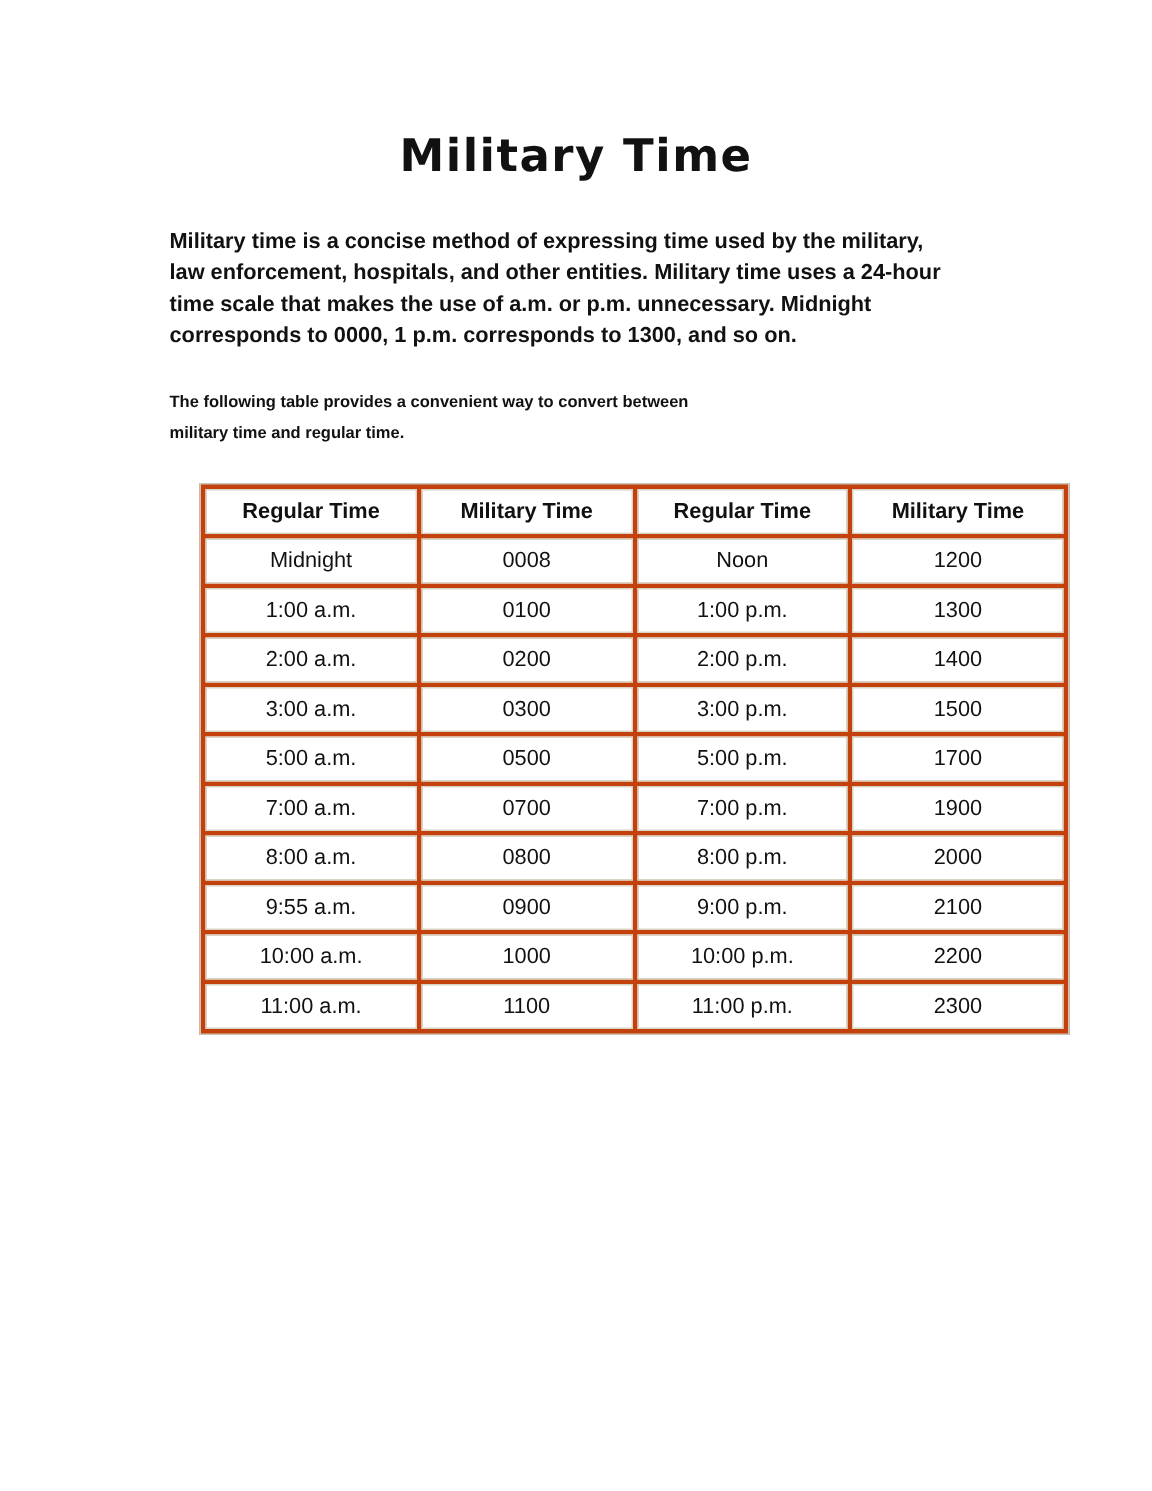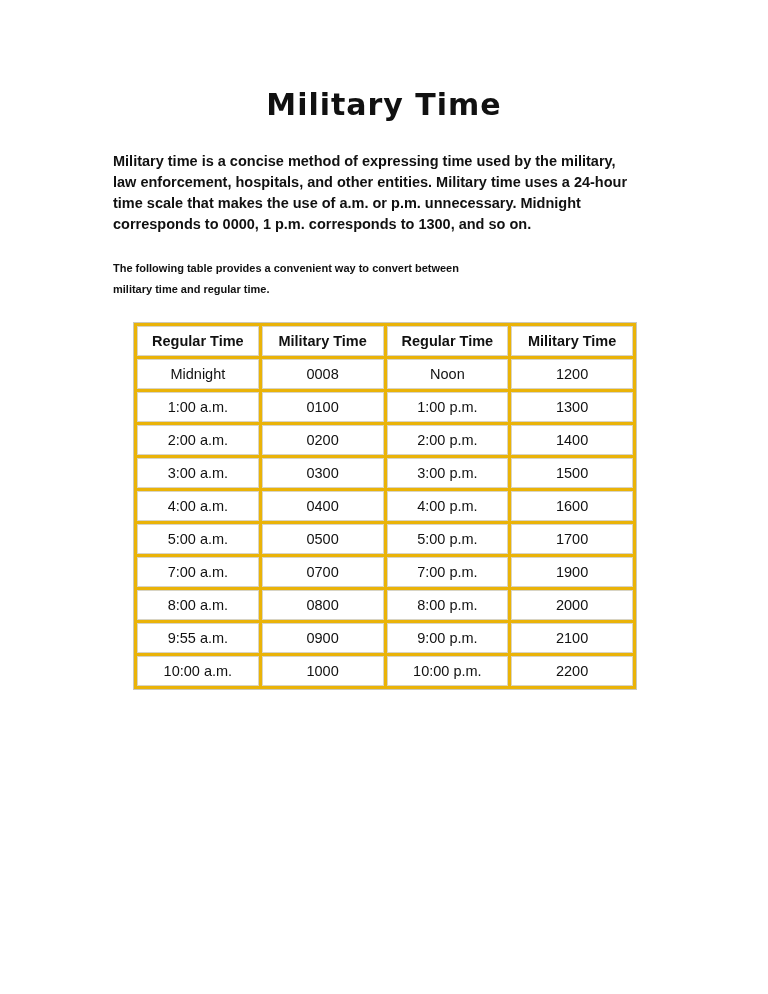--- a/index.html
+++ b/index.html
@@ -41,25 +41,25 @@
   p.leadin {
     font-size: 11px;
     line-height: 21px;
     font-weight: bold;
     margin: 0 0 22px 0;
     white-space: pre-line;
     max-width: 560px;
   }
   table.conv {
     margin-left: 20px;
-    width: 504px;
+    width: 580px;
     border-collapse: separate;
     border-spacing: 3px;
     border: 1px solid var(--table-border, #cbc8ba);
-    background: #eab308;
+    background: #c2410c;
     table-layout: fixed;
   }
   table.conv th, table.conv td {
     border: 1px solid var(--cell-border, #d8d4c4);
     background: #ffffff;
     height: 26px;
     text-align: center;
     vertical-align: middle;
     font-size: 14.5px;
     padding: 1px 2px;
@@ -112,26 +112,20 @@
           <td>2:00 p.m.</td>
           <td>1400</td>
         </tr>
         <tr>
           <td>3:00 a.m.</td>
           <td>0300</td>
           <td>3:00 p.m.</td>
           <td>1500</td>
         </tr>
         <tr>
-          <td>4:00 a.m.</td>
-          <td>0400</td>
-          <td>4:00 p.m.</td>
-          <td>1600</td>
-        </tr>
-        <tr>
           <td>5:00 a.m.</td>
           <td>0500</td>
           <td>5:00 p.m.</td>
           <td>1700</td>
         </tr>
         <tr>
           <td>7:00 a.m.</td>
           <td>0700</td>
           <td>7:00 p.m.</td>
           <td>1900</td>
@@ -147,16 +141,22 @@
           <td>0900</td>
           <td>9:00 p.m.</td>
           <td>2100</td>
         </tr>
         <tr>
           <td>10:00 a.m.</td>
           <td>1000</td>
           <td>10:00 p.m.</td>
           <td>2200</td>
         </tr>
+        <tr>
+          <td>11:00 a.m.</td>
+          <td>1100</td>
+          <td>11:00 p.m.</td>
+          <td>2300</td>
+        </tr>
       </tbody>
   </table>
 
 </div>
 
 </body></html>

